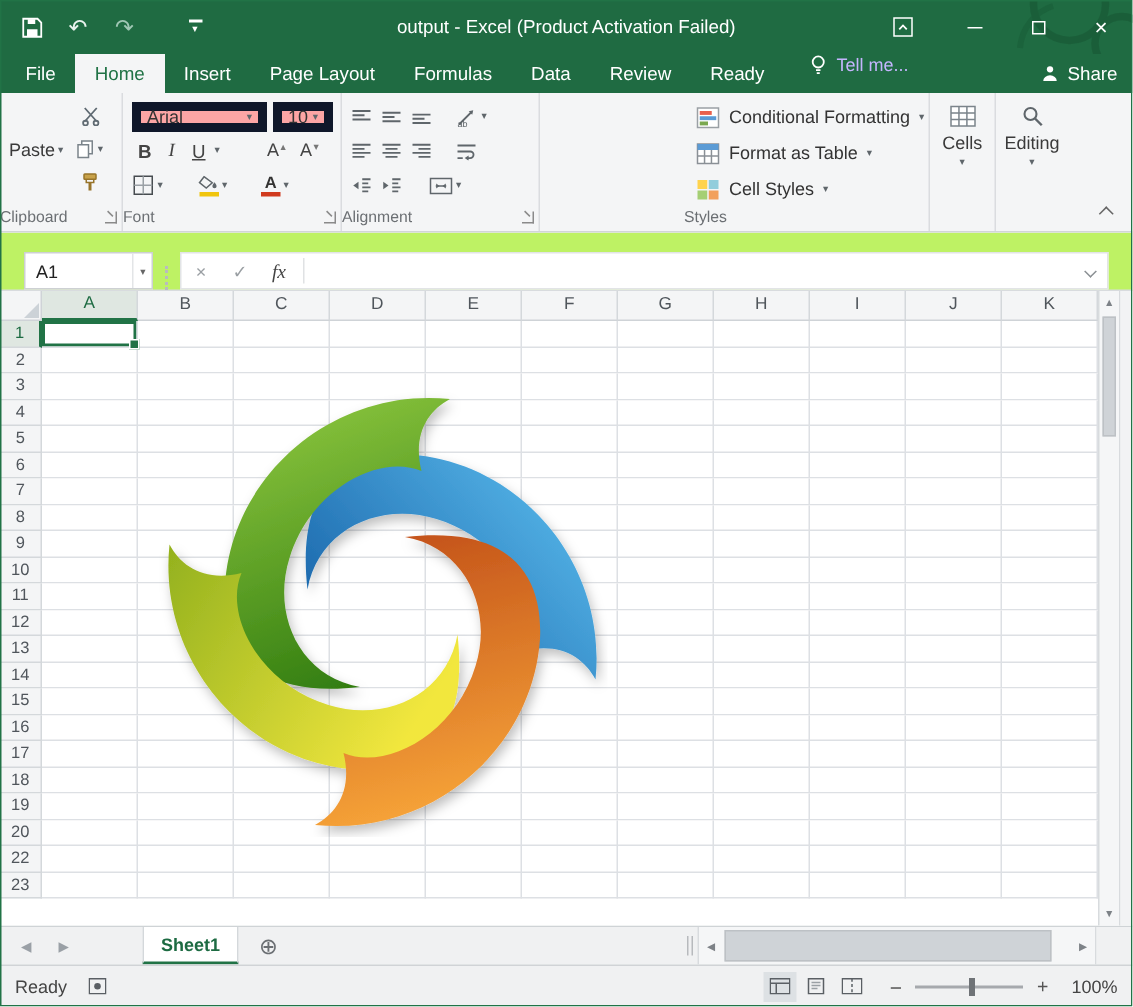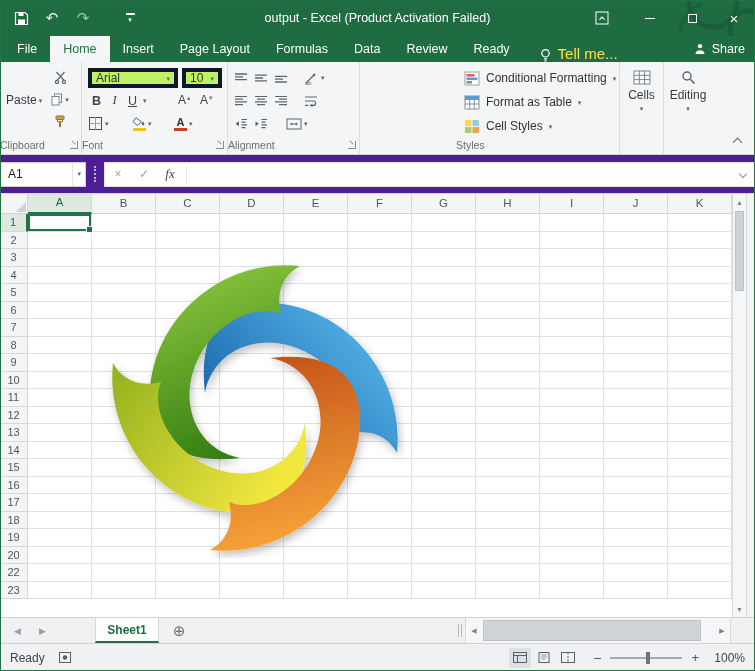--- a/index.html
+++ b/index.html
@@ -23,57 +23,57 @@
   .win-btn{width:42px;display:flex;align-items:center;justify-content:center;font-size:15px;color:#fff}
   .win-btn.displayopt{width:34px;margin-right:10px}
   .min-bar{display:block;width:10px;height:1px;background:#fff}
   .max-box{display:block;width:9px;height:9px;border:1px solid #fff}
 
   
   .tabrow{height:26px;background:#1f6b42;display:flex;align-items:stretch;padding-left:4px;flex:0 0 auto;position:relative}
   .rtabs{display:flex}
   .rtab{padding:0 13px;line-height:26px;color:#fff;font-size:12.5px;white-space:nowrap}
   .rtab.active{background:#f4f5f6;color:#217346}
-  .tellme{display:flex;align-items:flex-end;gap:6px;margin-left:16px;color:#fde047;font-size:15px}
+  .tellme{display:flex;align-items:flex-start;gap:6px;margin-left:16px;color:#c4b5fd;font-size:12px}
   .share{position:absolute;right:10px;top:0;height:26px;display:flex;align-items:center;gap:6px;color:#fff;font-size:12.5px}
 
   
   .ribbon{height:93px;background:#f4f5f6;border-bottom:1px solid #d2d5d8;position:relative;flex:0 0 auto}
   .rgroup{position:absolute;top:0;height:92px;border-right:1px solid #dadcdf}
   .glabel{position:absolute;bottom:3px;left:0;right:0;text-align:left;font-size:10.5px;color:#6b6f73}
   .launcher{position:absolute;right:3px;bottom:5px;width:8px;height:8px;border-right:1px solid #8a8a8a;border-bottom:1px solid #8a8a8a}
   .launcher::before{content:'';position:absolute;left:1px;top:1px;width:5px;height:1px;background:#8a8a8a;transform:rotate(45deg)}
   .dd{font-size:7px;color:#5f666b;line-height:1}
   
   .paste{position:absolute;left:4px;top:5px;width:34px;height:66px;display:flex;align-items:center;gap:2px;font-size:12px;color:#3a3a3a}
   .clip-mini{position:absolute;left:44px;top:7px;display:flex;flex-direction:column;gap:5px}
   .mini{width:32px;height:17px;display:flex;align-items:center;justify-content:center;gap:2px}
   
-  .combo{position:absolute;background:#bef264;border:4px solid #0f172a;height:20px;display:flex;align-items:center;padding:0 4px;font-size:12px;color:#333}
+  .combo{position:absolute;background:#fca5a5;border:6px solid #0f172a;height:20px;display:flex;align-items:center;padding:0 4px;font-size:12px;color:#333}
   .combo .dd{margin-left:auto}
   .fmtbtn{position:absolute;width:17px;height:19px;display:flex;align-items:center;justify-content:center;font-size:12.5px;color:#444}
   .b{font-weight:bold}.i{font-style:italic;font-family:"Liberation Serif",serif}.u{text-decoration:underline}
   .af{position:absolute;height:19px;display:flex;align-items:flex-start;gap:1px;font-size:12px;color:#444;padding-top:2px}
   .af .t{font-size:7px;color:#777;padding-top:1px}
   .icbtn{position:absolute;height:19px;display:flex;align-items:center;gap:2px}
   .fc{display:flex;flex-direction:column;align-items:center}
   .fc-a{font-weight:bold;font-size:11px;line-height:10px;color:#333}
   .fc-bar{display:block;width:13px;height:3px;background:#d03a1e;margin-top:1px}
   .fill-bar{display:block;width:13px;height:3px;background:#f0c50e;margin-top:1px}
   
   .numtx{font-size:12px;color:#444}
   .decbtn{font-size:9px;color:#444;letter-spacing:0}
   
   .style-btn{position:absolute;left:8px;height:22px;display:flex;align-items:center;gap:6px;font-size:12px;color:#333;white-space:nowrap}
   
   .bigbtn{position:absolute;left:0;right:0;top:6px;display:flex;flex-direction:column;align-items:center;gap:3px;font-size:12px;color:#3a3a3a;padding-top:2px}
   .chev-up{position:absolute;right:14px;bottom:8px;width:7px;height:7px;border-left:1.5px solid #666;border-top:1.5px solid #666;transform:rotate(45deg)}
 
   
-  .formulabar{height:39px;background:#4c1d95;display:flex;align-items:center;padding:0 0;gap:8px;flex:0 0 auto;border-bottom:1px solid #d8dbde}
+  .formulabar{height:39px;background:#bef264;display:flex;align-items:flex-end;padding:0 16px;gap:8px;flex:0 0 auto;border-bottom:1px solid #d8dbde}
   .namebox{width:86px;height:25px;background:#fff;border:1px solid #cdd0d3;display:flex;align-items:center;padding-left:7px;font-size:12px;color:#222}
   .nb-dd{margin-left:auto;border-left:1px solid #e3e5e7;align-self:stretch;display:flex;align-items:center;padding:0 4px;font-size:7px;color:#666}
   .fb-handle{width:2px;height:16px;border-left:2px dotted #b9bcbf}
   .fb-white{flex:1;height:25px;background:#fff;border:1px solid #e2e4e6;display:flex;align-items:center}
   .fb-btn{width:26px;height:23px;display:flex;align-items:center;justify-content:center;font-size:12px;color:#9a9fa3}
   .fb-fx{font-family:"Liberation Serif",serif;font-style:italic;font-size:13px;color:#444}
   .fb-div{width:1px;height:17px;background:#e0e2e4;margin:0 3px}
   .formula-input{flex:1;height:100%;font-size:12px;color:#222;display:flex;align-items:center;padding-left:6px}
   .fb-chev{width:6px;height:6px;border-right:1.5px solid #8a8f93;border-bottom:1.5px solid #8a8f93;transform:rotate(45deg);margin-right:8px}
 

